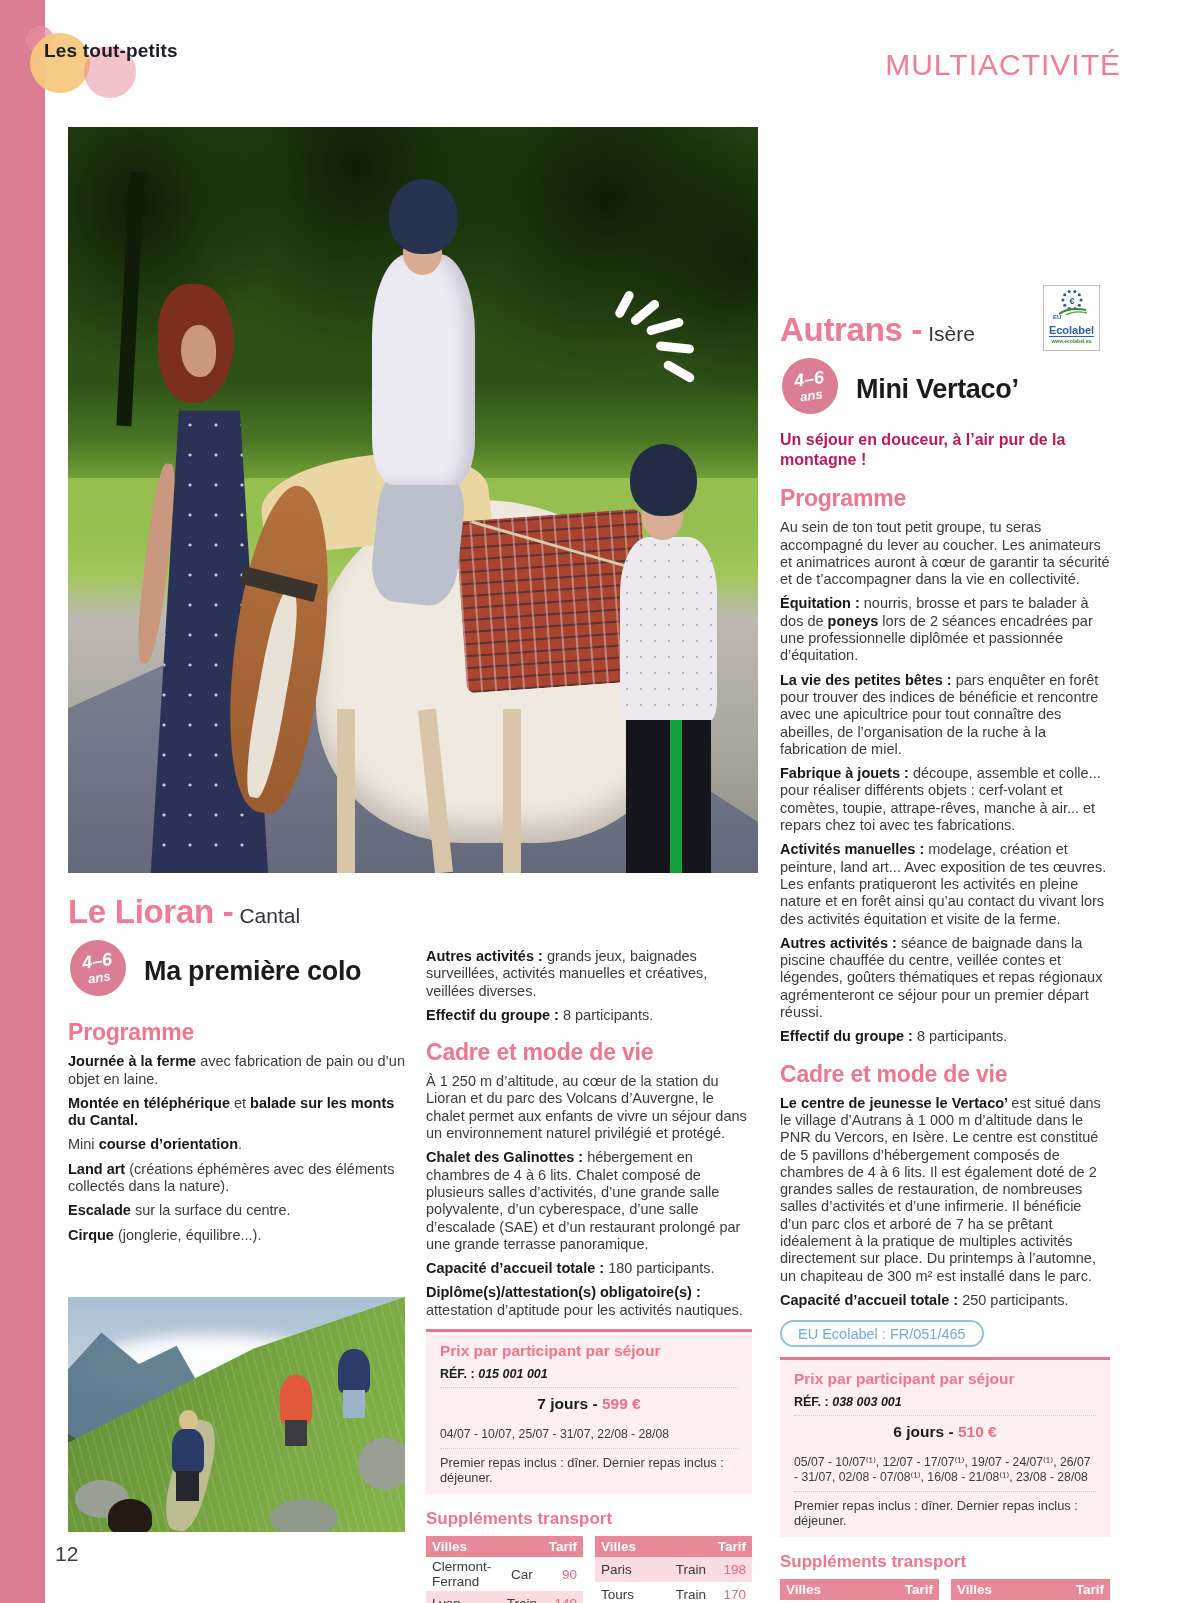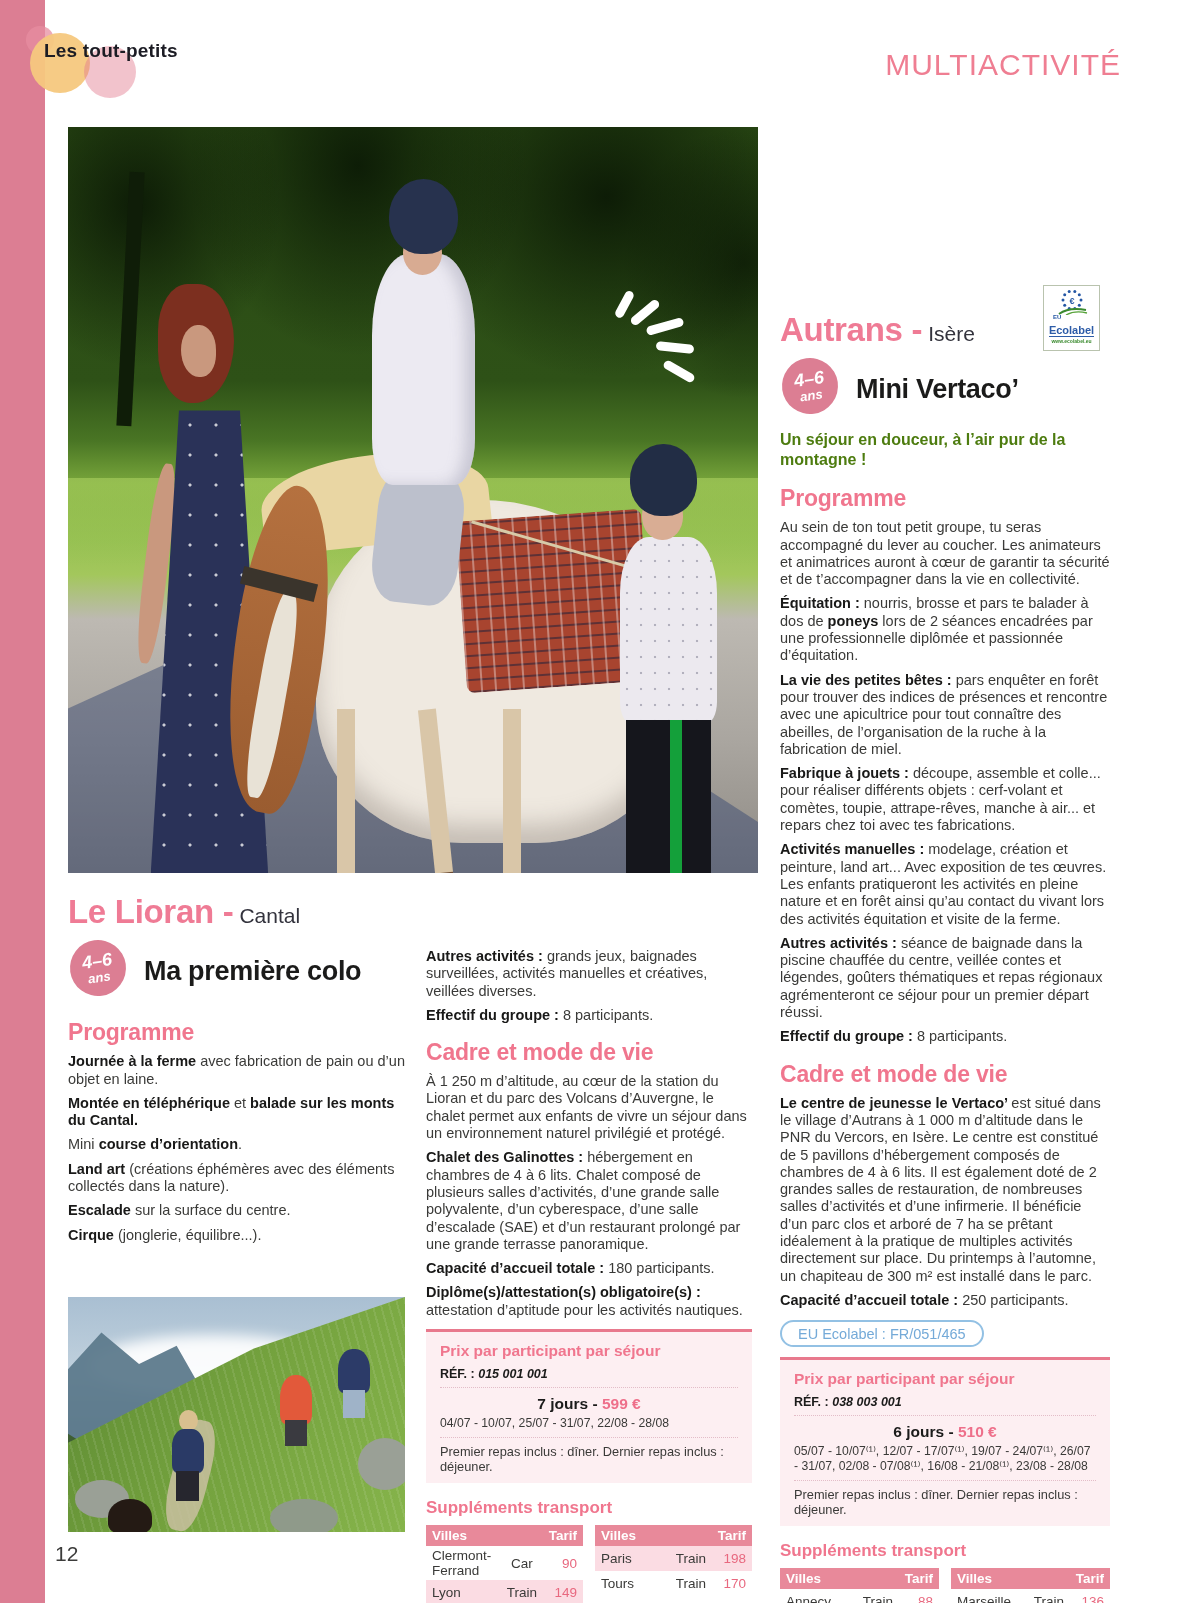--- a/index.html
+++ b/index.html
@@ -22,34 +22,34 @@
 
   .city-h{margin:0;font-size:33px;font-weight:800;color:#ef7b95;letter-spacing:-.3px;line-height:1.1;}
   .city-h .region{font-size:21px;font-weight:500;color:#33333d;margin-left:6px;letter-spacing:0;}
   .badge-row{position:relative;height:66px;margin-top:8px;}
   .age-badge{position:absolute;left:2px;top:2px;width:56px;height:56px;border-radius:50%;background:#dc7e93;
              color:#fff;display:flex;flex-direction:column;align-items:center;justify-content:center;
              font-style:italic;font-weight:bold;transform:rotate(-8deg);line-height:1;}
   .age-badge .a-top{font-size:18px;}
   .age-badge .a-bot{font-size:13px;margin-top:1px;}
   .stay-title{position:absolute;left:76px;top:18px;margin:0;font-size:27px;font-weight:800;color:#1b1b1a;letter-spacing:-.3px;white-space:nowrap;}
-  .tagline{margin:8px 0 0;font-size:16px;font-weight:bold;color:#4d7c0f;line-height:20px;}
+  .tagline{margin:8px 0 0;font-size:16px;font-weight:bold;color:#be185d;line-height:20px;}
   .sec-h{margin:15px 0 7px;font-size:23px;font-weight:800;color:#f0768e;letter-spacing:-.2px;}
   .para{margin:0 0 7px;font-size:14.5px;line-height:17.3px;color:#3a3a38;white-space:pre-line;}
   .bld{font-weight:bold;color:#191918;}
 
   
   .pricebox{background:#fdeff2;border-top:3px solid #e8798d;padding:10px 14px 9px;margin-top:10px;}
   .pb-title{color:#f0768e;font-weight:bold;font-size:15.5px;margin-bottom:7px;}
   .pb-ref{font-size:12.5px;color:#1b1b1a;padding-bottom:6px;border-bottom:1px dotted #e3bdc8;}
   .pb-ref-label{font-weight:bold;}
   .pb-ref-val{font-weight:bold;font-style:italic;}
   .pb-dur{font-size:15.5px;font-weight:bold;color:#1b1b1a;margin-top:7px;text-align:center;}
   .pb-price{color:#ee6f8a;}
-  .pb-dates{font-size:12.2px;color:#3a3a38;margin-top:3px;line-height:15px;padding-bottom:6px;border-bottom:1px dotted #e3bdc8;}
+  .pb-dates{font-size:12.2px;color:#3a3a38;margin-top:14px;line-height:15px;padding-bottom:6px;border-bottom:1px dotted #e3bdc8;}
   .pb-meals{font-size:12.8px;color:#3a3a38;margin-top:6px;}
 
   
   .tr-h{margin:15px 0 7px;font-size:17px;font-weight:800;color:#f0768e;}
   .t-wrap{display:flex;gap:12px;align-items:flex-start;}
   .t-sub{flex:1;}
   .t-head{display:flex;justify-content:space-between;background:#e8899a;color:#fff;font-weight:bold;
           font-size:13.5px;padding:3px 6px;}
   .t-row{display:flex;align-items:center;font-size:13.5px;padding:2px 6px;min-height:21px;color:#3a3a38;}
   .t-row.shaded{background:#fbdce3;justify-content:flex-end;}
@@ -329,21 +329,21 @@
         <span class="a-top">4–6</span>
         <span class="a-bot">ans</span>
       </div>
       <h3 class="stay-title">Mini Vertaco’</h3>
     </div>
     <p class="tagline">Un séjour en douceur, à l’air pur de la montagne !</p>
     <h4 class="sec-h">Programme</h4>
     <div class="paras">
         <p class="para"><span>Au sein de ton tout petit groupe, tu seras accompagné du lever au coucher. Les animateurs et animatrices auront à cœur de garantir ta sécurité et de t’accompagner dans la vie en collectivité.</span></p>
         <p class="para"><span class="bld">Équitation : </span><span>nourris, brosse et pars te balader à dos de </span><span class="bld">poneys</span><span> lors de 2 séances encadrées par une professionnelle diplômée et passionnée d’équitation.</span></p>
-        <p class="para"><span class="bld">La vie des petites bêtes : </span><span>pars enquêter en forêt pour trouver des indices de présences et rencontre avec une apicultrice pour tout connaître des abeilles, de l’organisation de la ruche à la fabrication de miel.</span></p>
+        <p class="para"><span class="bld">La vie des petites bêtes : </span><span>pars enquêter en forêt pour trouver des indices de bénéficie et rencontre avec une apicultrice pour tout connaître des abeilles, de l’organisation de la ruche à la fabrication de miel.</span></p>
         <p class="para"><span class="bld">Fabrique à jouets : </span><span>découpe, assemble et colle... pour réaliser différents objets : cerf-volant et comètes, toupie, attrape-rêves, manche à air... et repars chez toi avec tes fabrications.</span></p>
         <p class="para"><span class="bld">Activités manuelles : </span><span>modelage, création et peinture, land art... Avec exposition de tes œuvres.
 Les enfants pratiqueront les activités en pleine nature et en forêt ainsi qu’au contact du vivant lors des activités équitation et visite de la ferme.</span></p>
         <p class="para"><span class="bld">Autres activités : </span><span>séance de baignade dans la piscine chauffée du centre, veillée contes et légendes, goûters thématiques et repas régionaux agrémenteront ce séjour pour un premier départ réussi.</span></p>
         <p class="para"><span class="bld">Effectif du groupe : </span><span>8 participants.</span></p>
       </div>
     <h4 class="sec-h">Cadre et mode de vie</h4>
     <div class="paras">
         <p class="para"><span class="bld">Le centre de jeunesse le Vertaco’ </span><span>est situé dans le village d’Autrans à 1 000 m d’altitude dans le PNR du Vercors, en Isère. Le centre est constitué de 5 pavillons d’hébergement composés de chambres de 4 à 6 lits. Il est également doté de 2 grandes salles de restauration, de nombreuses salles d’activités et d’une infirmerie. Il bénéficie d’un parc clos et arboré de 7 ha se prêtant idéalement à la pratique de multiples activités directement sur place. Du printemps à l’automne, un chapiteau de 300 m² est installé dans le parc.</span></p>
         <p class="para"><span class="bld">Capacité d’accueil totale : </span><span>250 participants.</span></p>

